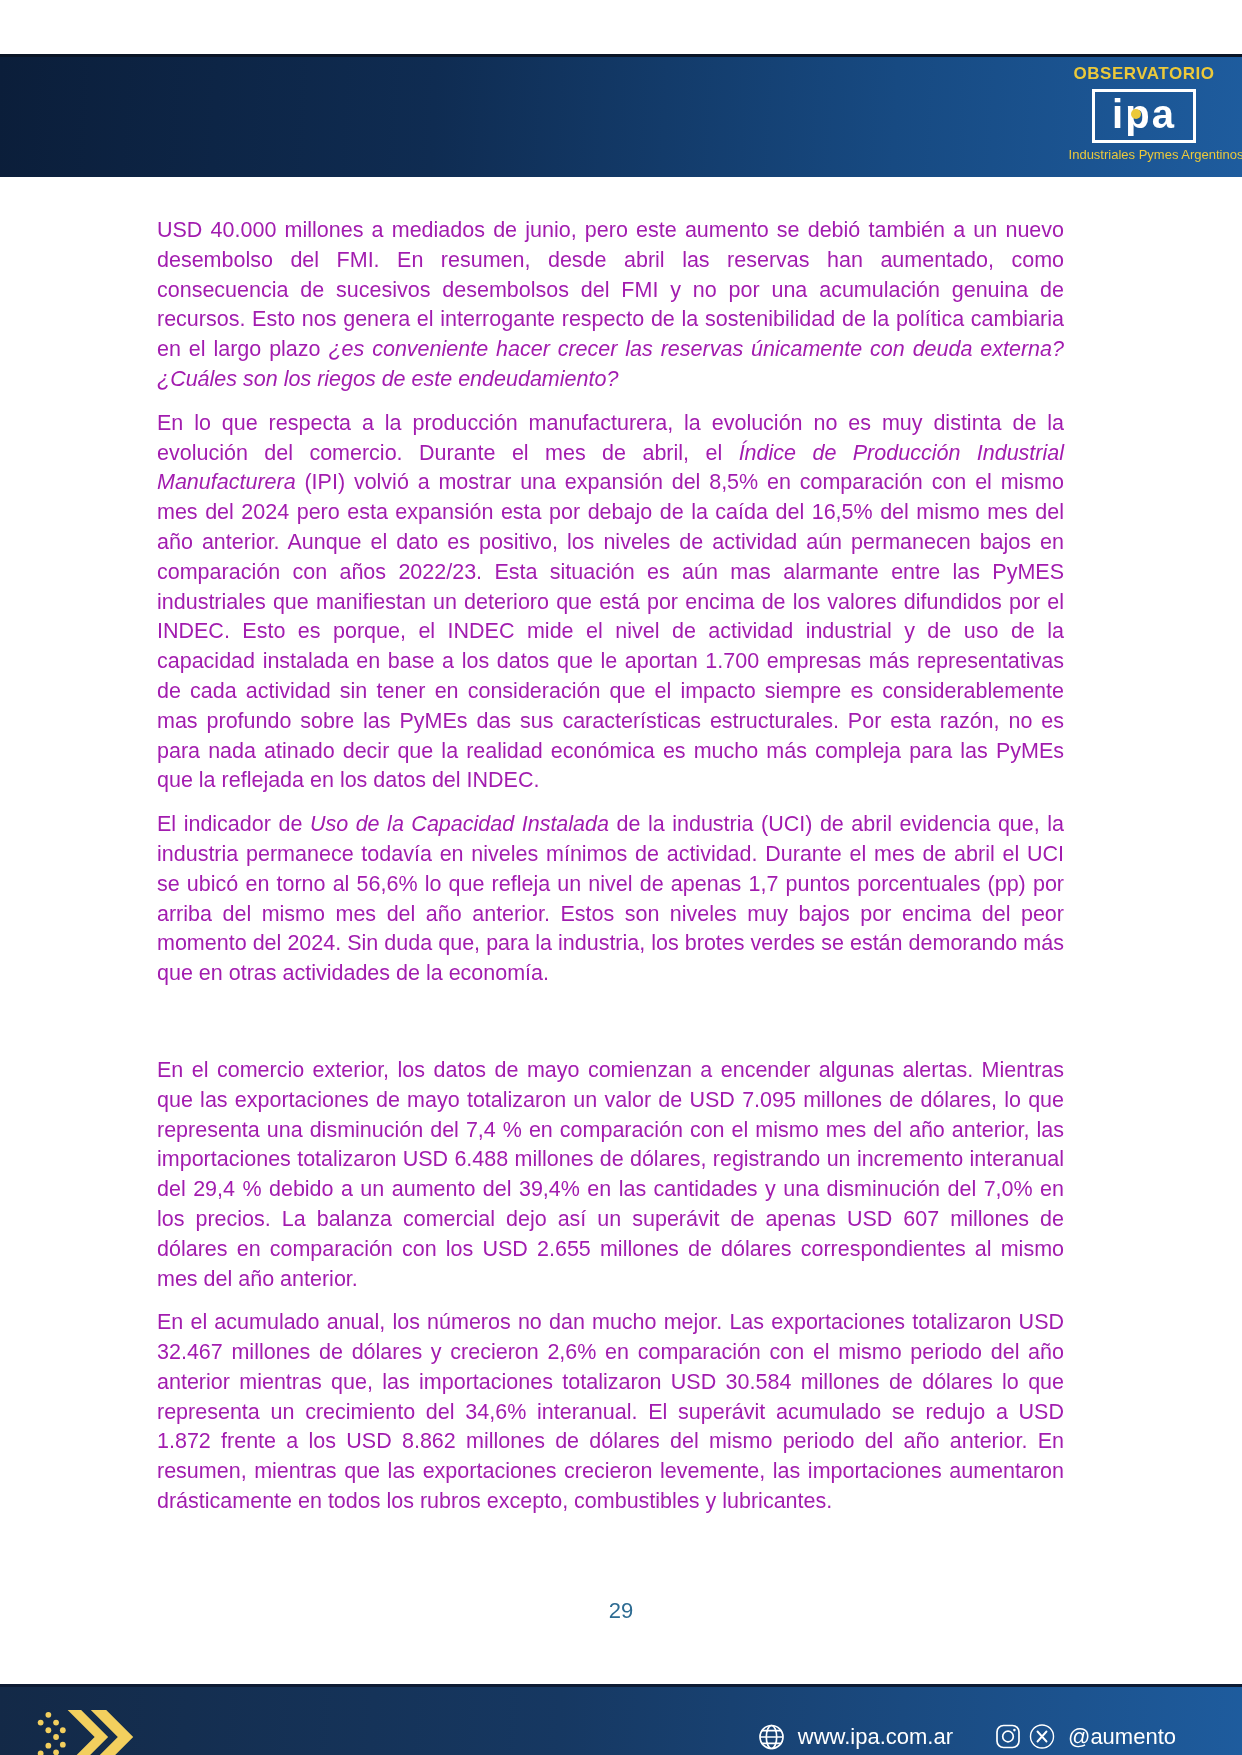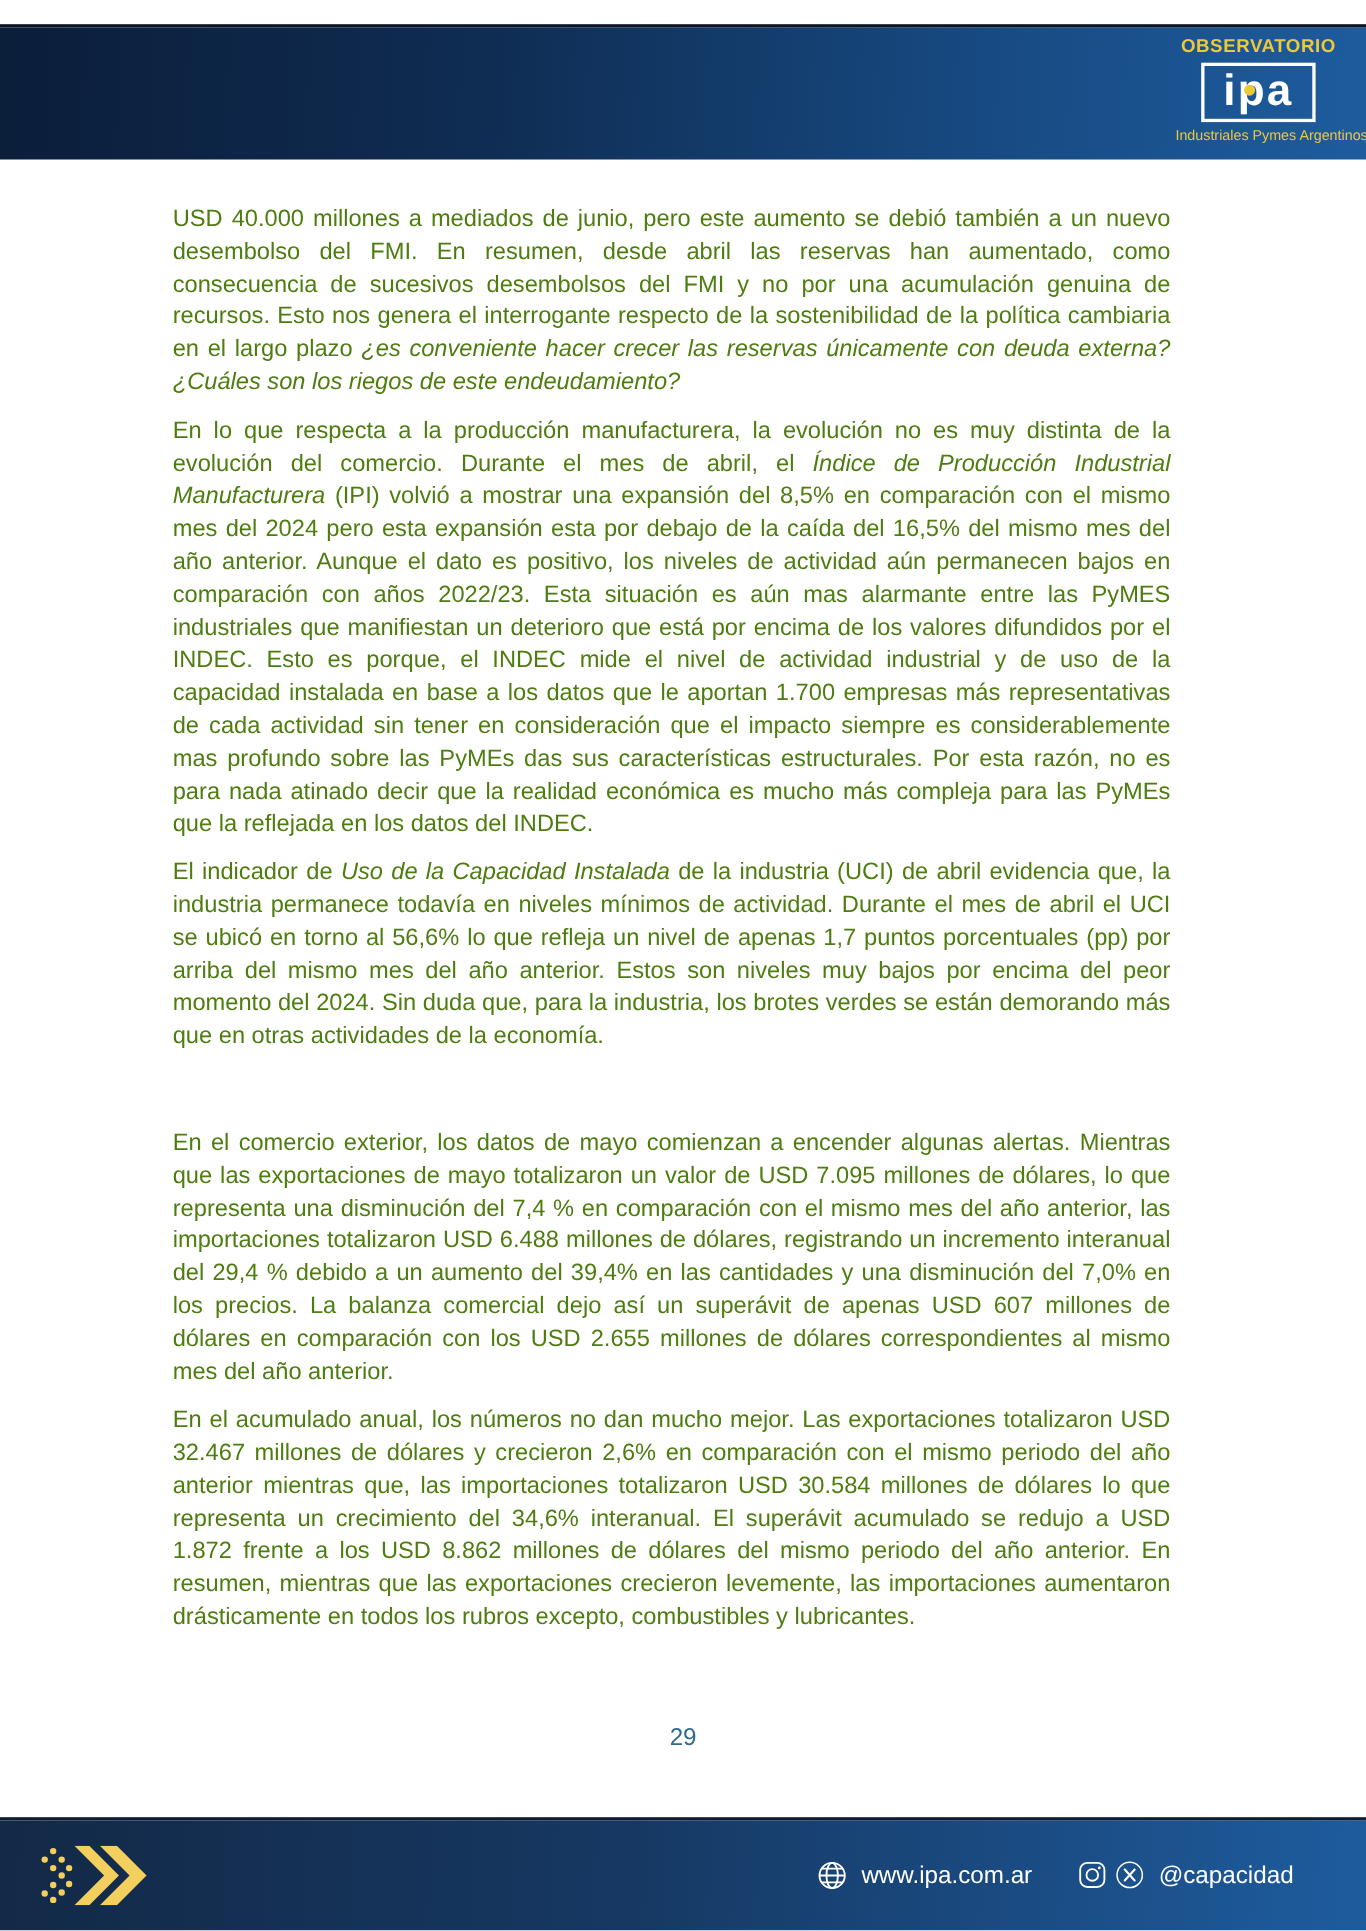--- a/index.html
+++ b/index.html
@@ -2,21 +2,21 @@
 <html><head>
 <meta charset="utf-8">
 <style>
   html,body{margin:0;padding:0;}
   body{
     width:1242px;height:1755px;
     background:#ffffff;
     font-family:"Liberation Sans","DejaVu Sans",sans-serif;
     position:relative;overflow:hidden;
   }
-  .page{position:absolute;inset:0;}
+  .page{position:absolute;inset:0;margin-top:32px;}
 
   
   .header-band{
     position:absolute;left:0;top:22px;width:100%;height:123px;
     background:linear-gradient(93deg,#0b1e3a 0%,#0f2c52 35%,#174a82 72%,#1e5c9e 100%);
     border-top:3px solid #0a1526;
     box-sizing:border-box;
   }
   .brand{
     position:absolute;right:8px;top:8px;width:180px;
@@ -39,21 +39,21 @@
     position:absolute;left:6px;top:15px;width:10px;height:10px;border-radius:50%;
     background:#ecc93a;
   }
   .brand-sub{
     margin-top:5px;color:#ecc93a;font-size:13px;line-height:1.1;white-space:nowrap;padding-left:24px;
   }
 
   
   .doc{
     position:absolute;left:157px;top:184px;width:907px;
-    font-size:21.5px;line-height:29.8px;color:#4d7c0f;
+    font-size:21.5px;line-height:29.8px;color:#a21caf;
     text-align:justify;
   }
   .doc p{margin:0 0 14px 0;}
   .doc p.extra-space{margin-top:67px;}
   .it{font-style:italic;}
 
   .page-number{
     position:absolute;left:0;top:1566px;width:100%;
     text-align:center;color:#2d6b92;font-size:22px;
   }
@@ -140,17 +140,17 @@
           <circle cx="13" cy="13" r="5.3"></circle>
           <circle cx="19.4" cy="6.6" r="1.3" fill="#ffffff" stroke="none"></circle>
         </svg>
       </span>
       <span class="icon-sm-gap">
         <svg width="26" height="26" viewBox="0 0 26 26" fill="none" stroke="#ffffff">
           <circle cx="13" cy="13" r="11.5" stroke-width="1.4"></circle>
           <path d="M8.5 8 L17.5 18 M17.5 8 L8.5 18" stroke-width="1.9" stroke-linecap="round"></path>
         </svg>
       </span>
-      <span class="txt">@capacidad</span>
+      <span class="txt">@aumento</span>
     </div>
   </div>
 
 </div>
 
 </body></html>

